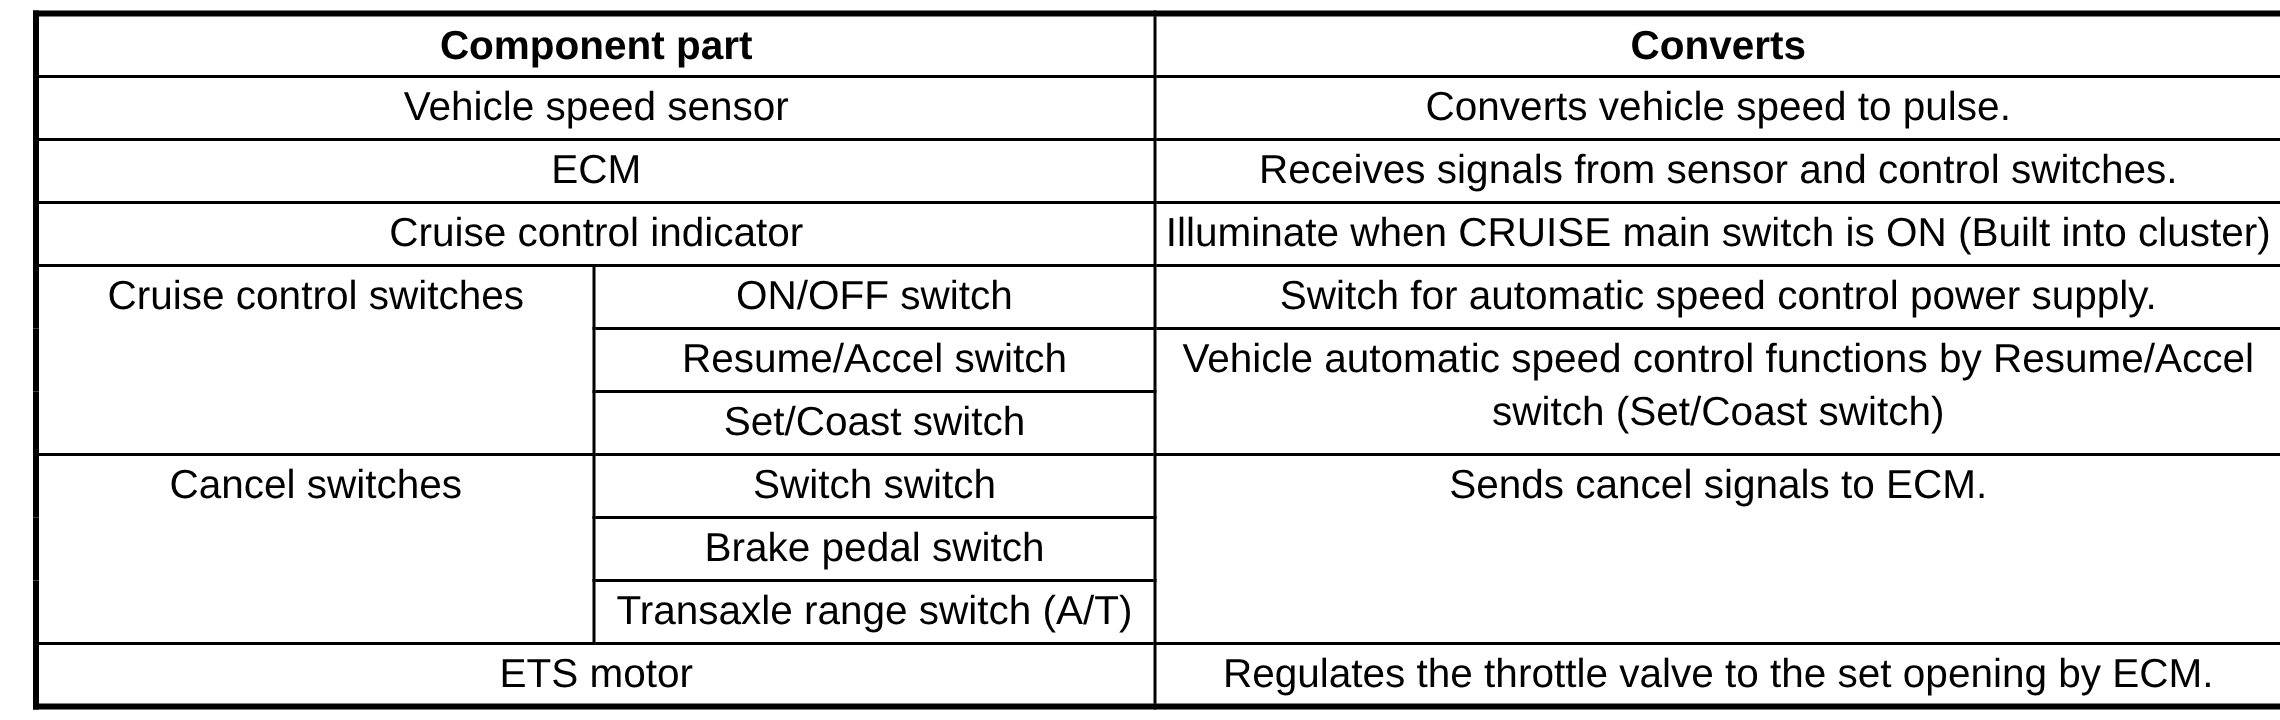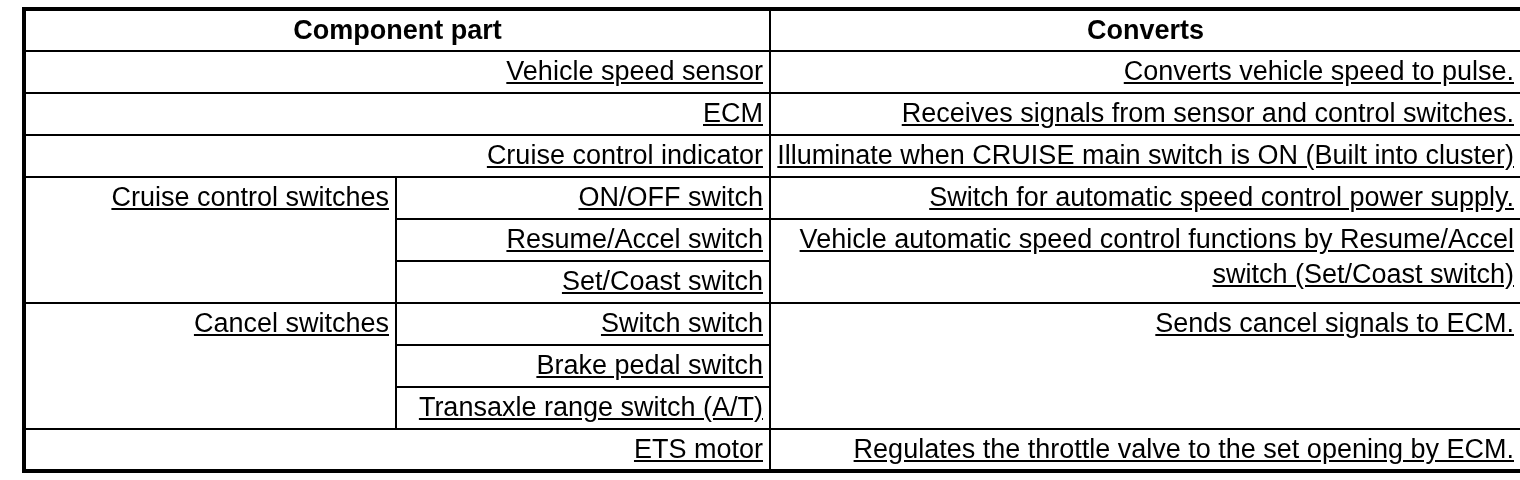--- a/index.html
+++ b/index.html
@@ -36,23 +36,22 @@
     background: #ffffff;
   }
   table.spec-table th {
     font-weight: bold;
     text-align: center;
     vertical-align: middle;
     height: 34px;
   }
   table.spec-table td {
     font-weight: normal;
-    text-align: right;
+    text-align: center;
     vertical-align: top;
-    text-decoration: underline;
   }
   tr.data-row { height: 42px; }
 </style>
 </head>
 <body>
 
 <div class="page">
   <table class="spec-table">
     <colgroup>
       <col style="width:372px">

